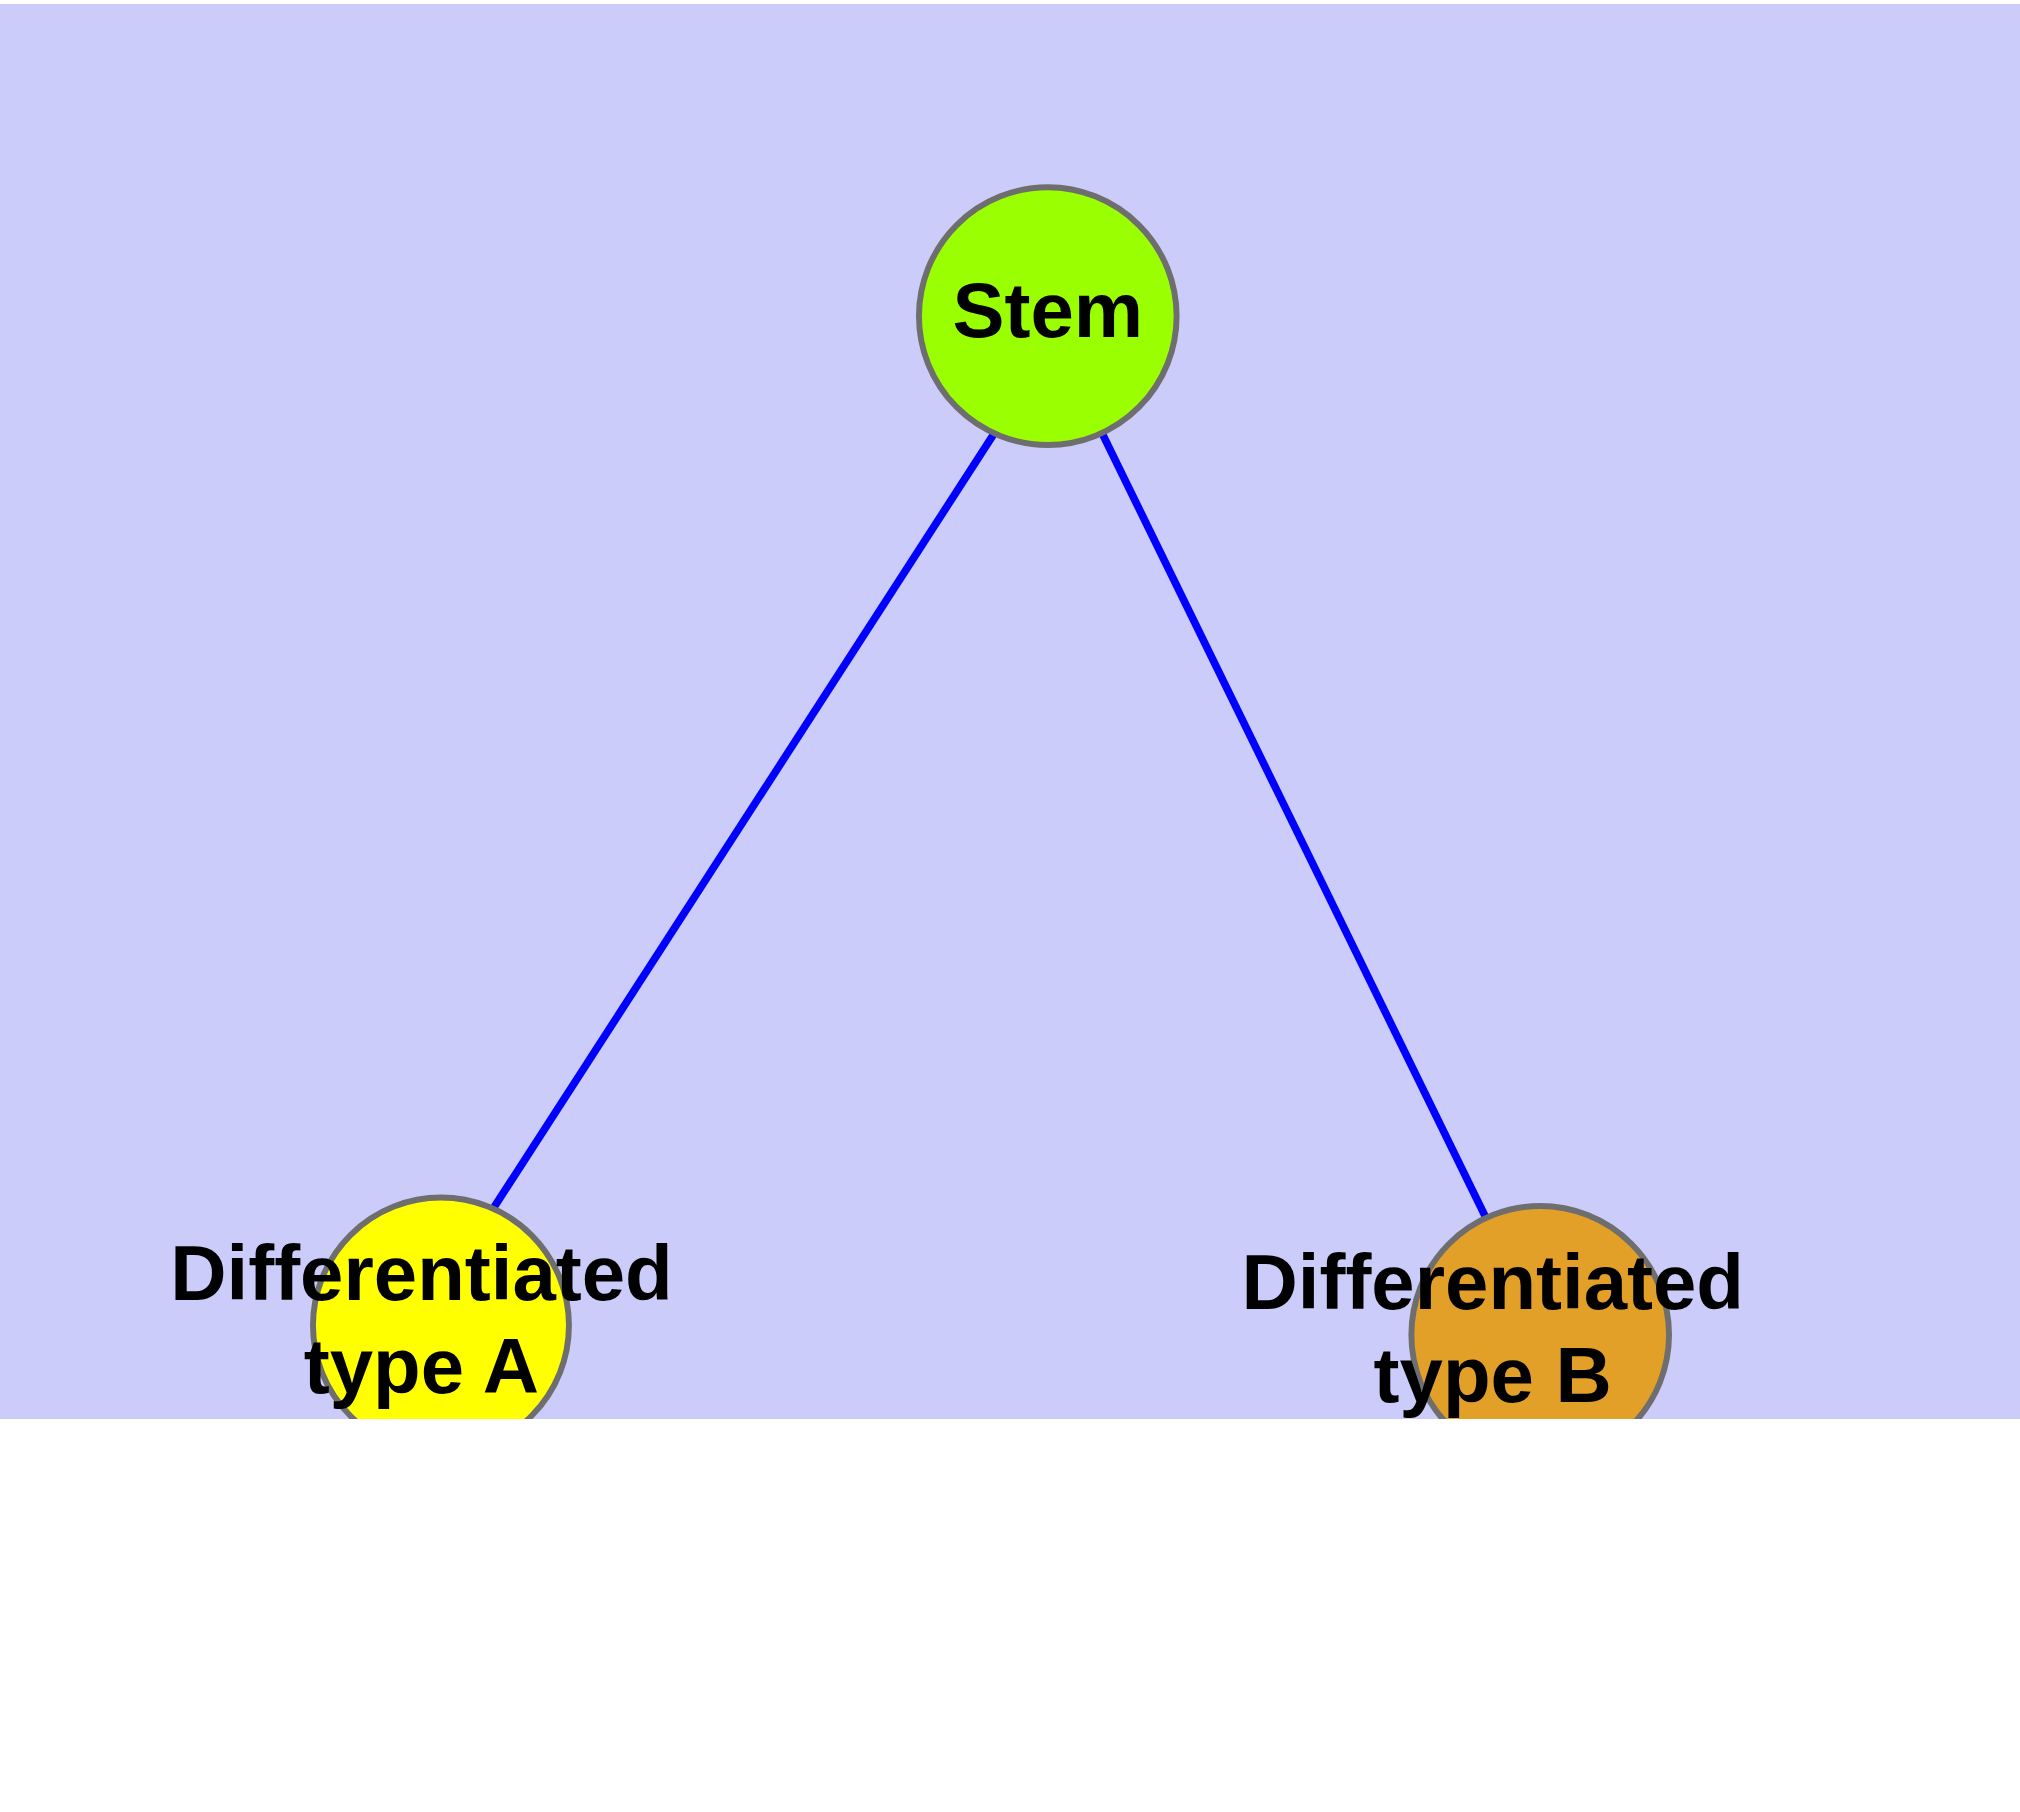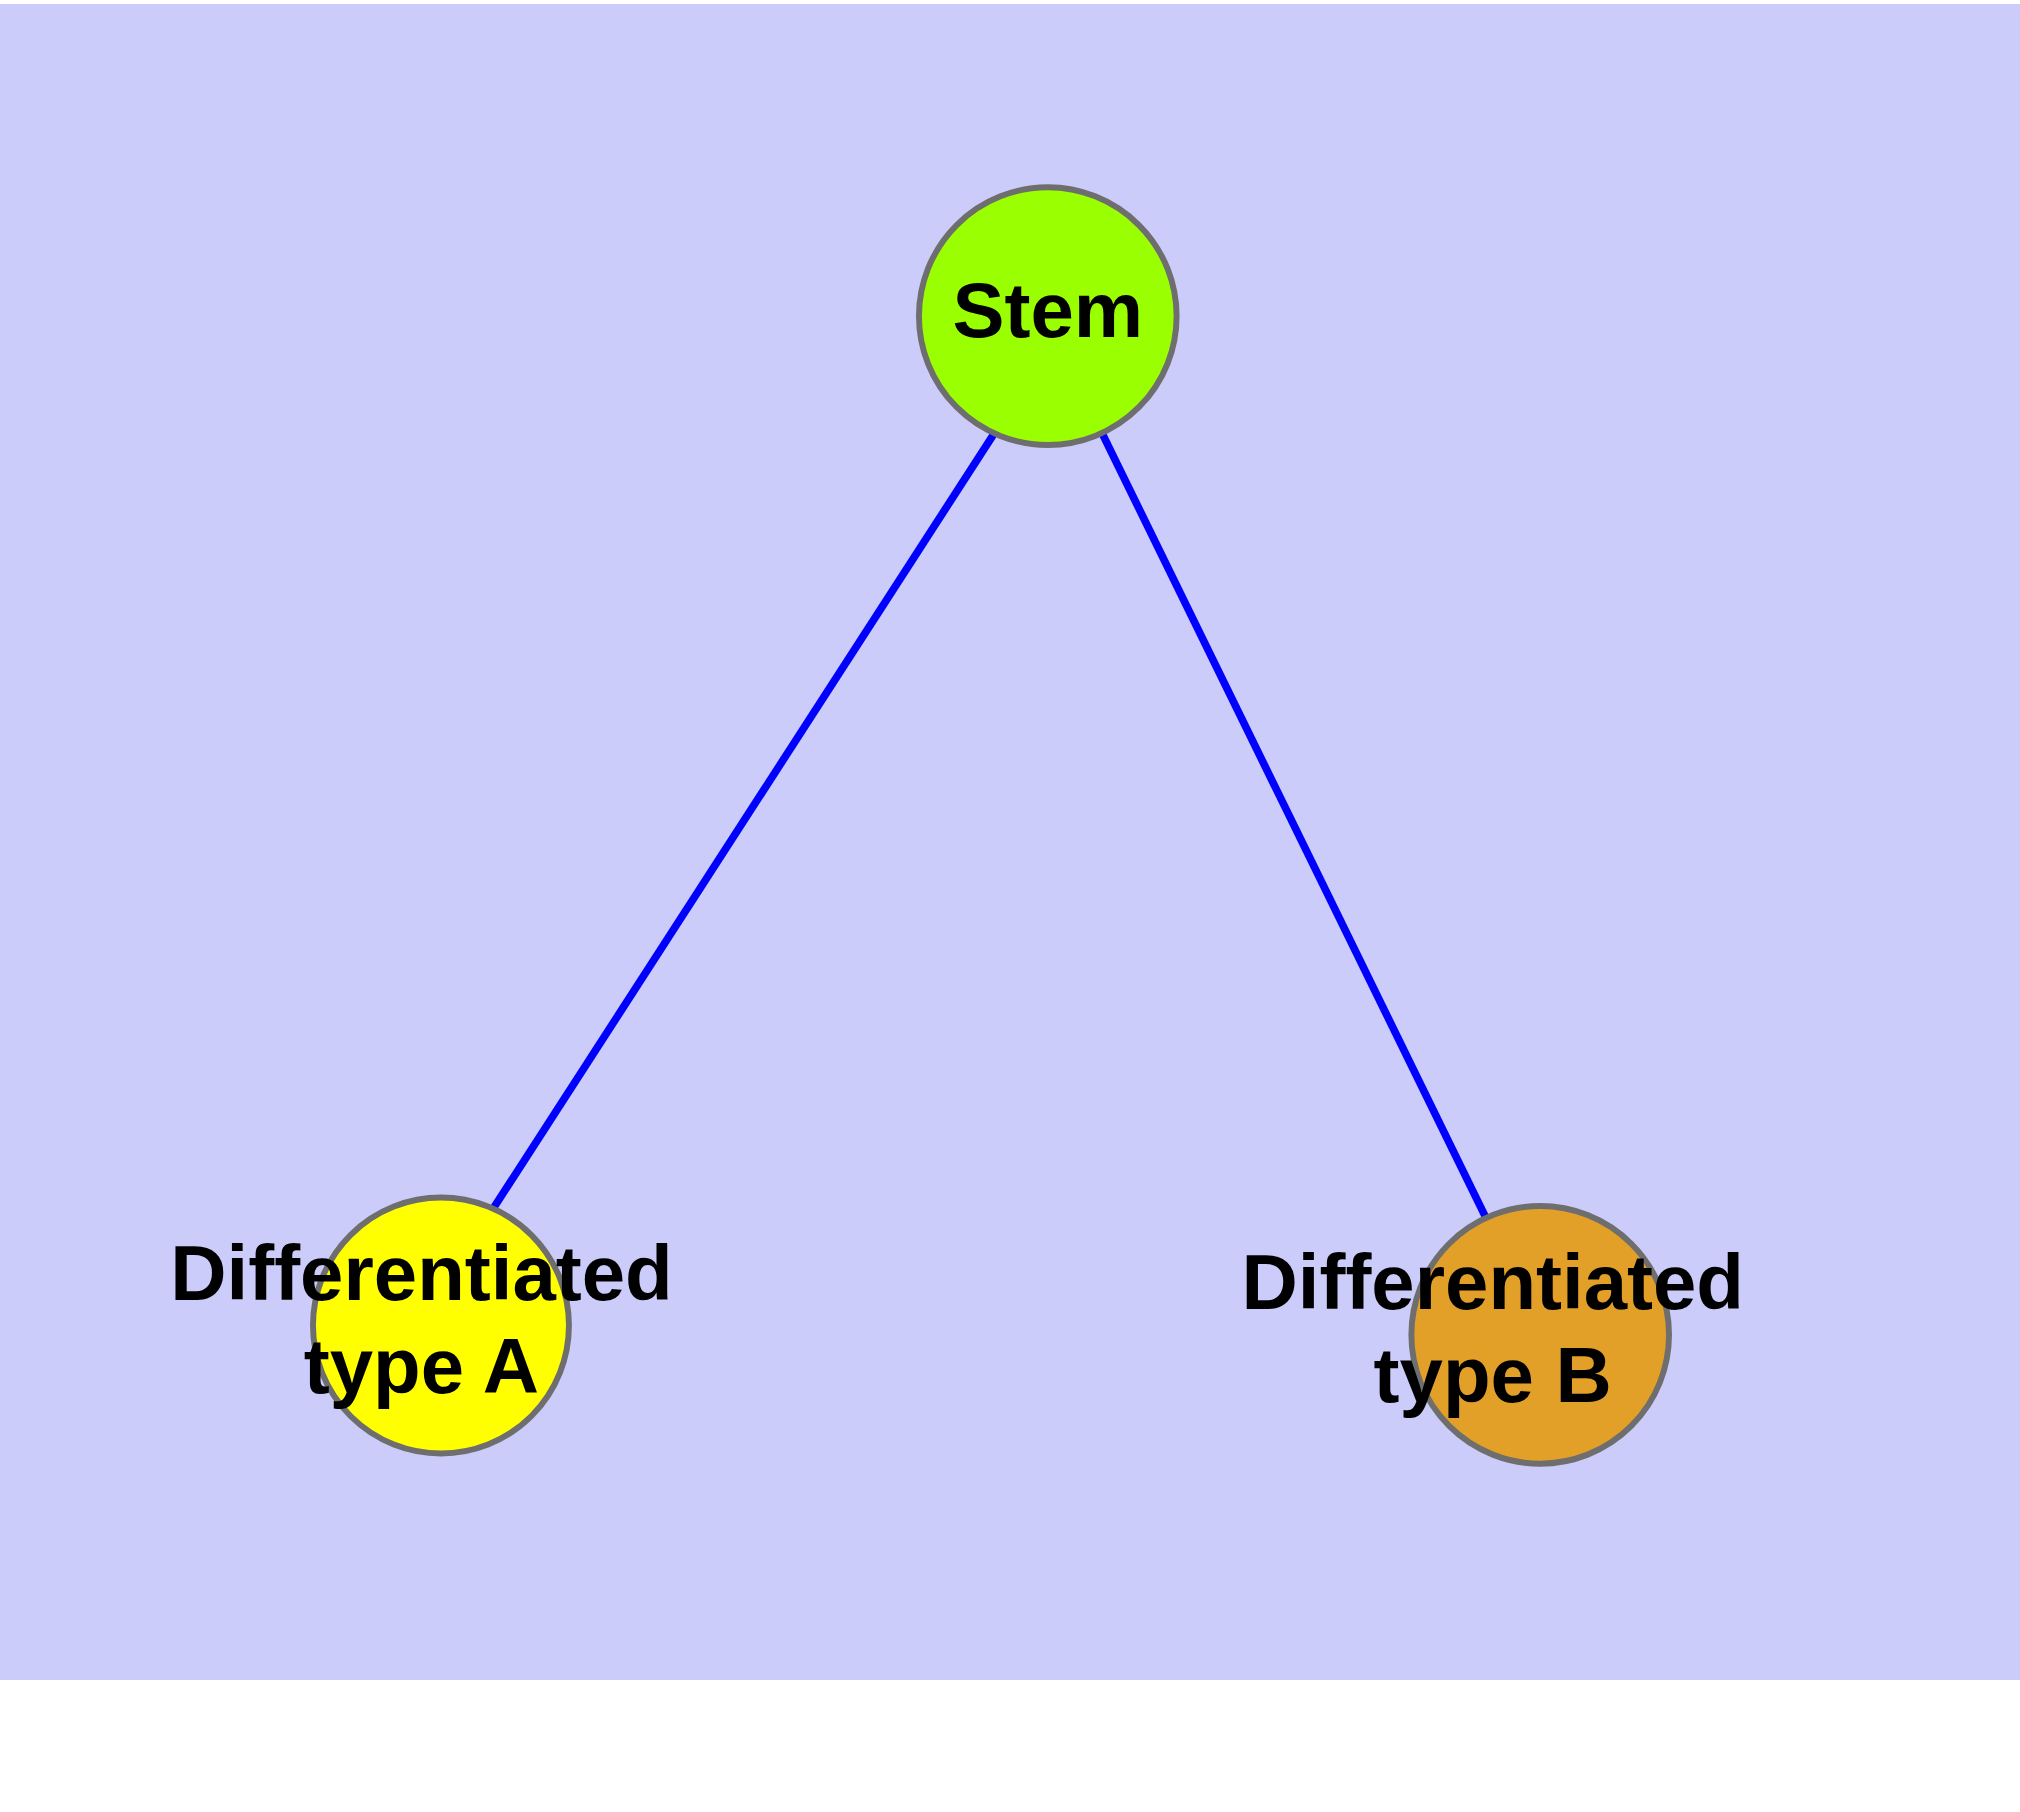--- a/index.html
+++ b/index.html
@@ -45,21 +45,21 @@
     font-weight: bold;
     font-size: 92px;
     fill: #000000;
     text-anchor: middle;
     dominant-baseline: middle;
   }
 </style>
 </head>
 <body>
 
-<div id="canvas" style="width: 2021px; height: 1680px;">
+<div id="canvas" style="width: 2021px; height: 1419px;">
   <div id="plot-bg" style="background: rgb(204, 204, 250);"></div>
   <svg id="graph" viewBox="0 0 2384 2138" xmlns="http://www.w3.org/2000/svg">
     <g id="edges-layer">
         <line x1="1173" y1="511" x2="581" y2="1427" class="edge-line" stroke="#0000ff" stroke-width="9"></line>
         <line x1="1300" y1="511" x2="1753" y2="1437" class="edge-line" stroke="#0000ff" stroke-width="9"></line>
       </g>
     <g id="nodes-layer">
         <circle cx="1236" cy="373" r="152" class="node-circle" fill="#9aff00" stroke="#6e6e6e" stroke-width="7"></circle>
         <circle cx="520" cy="1564" r="151" class="node-circle" fill="#ffff00" stroke="#6e6e6e" stroke-width="7"></circle>
         <circle cx="1817" cy="1575" r="152" class="node-circle" fill="#e3a028" stroke="#6e6e6e" stroke-width="7"></circle>

